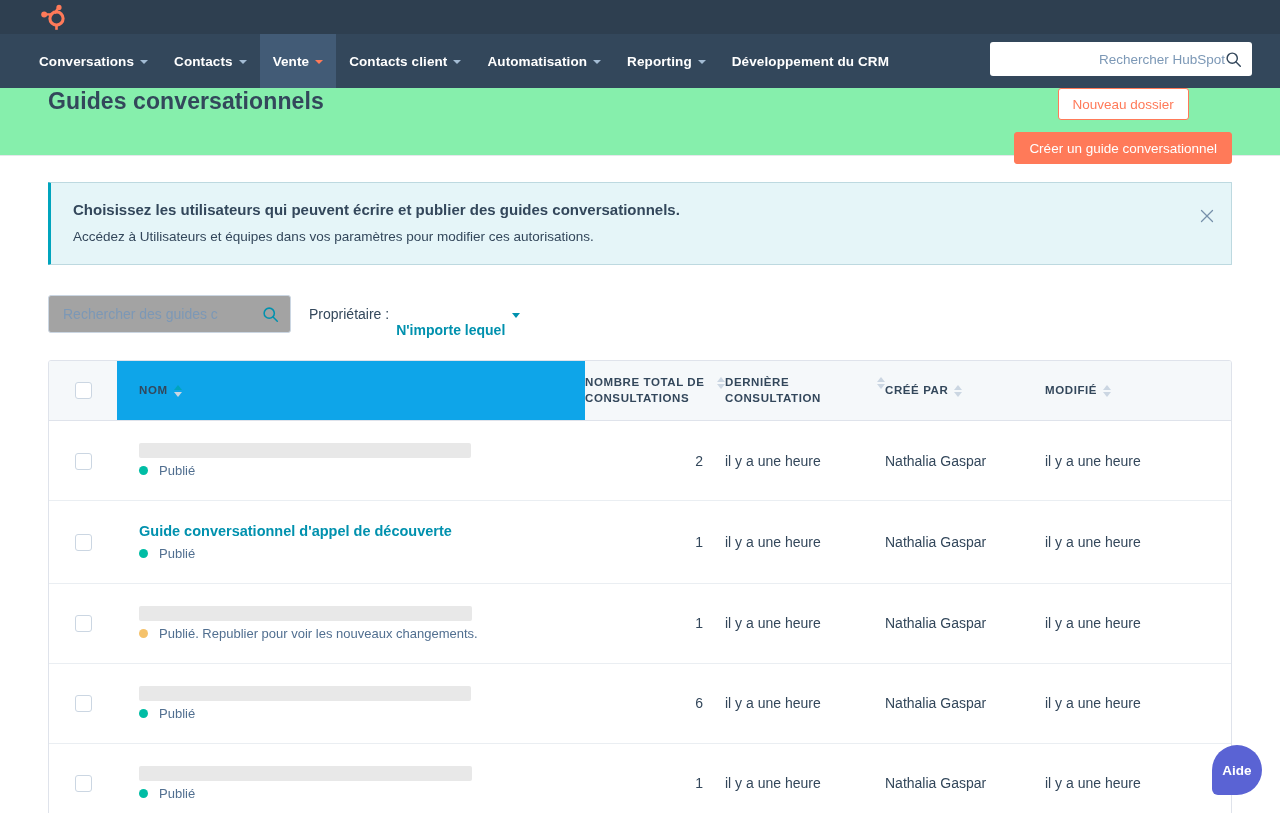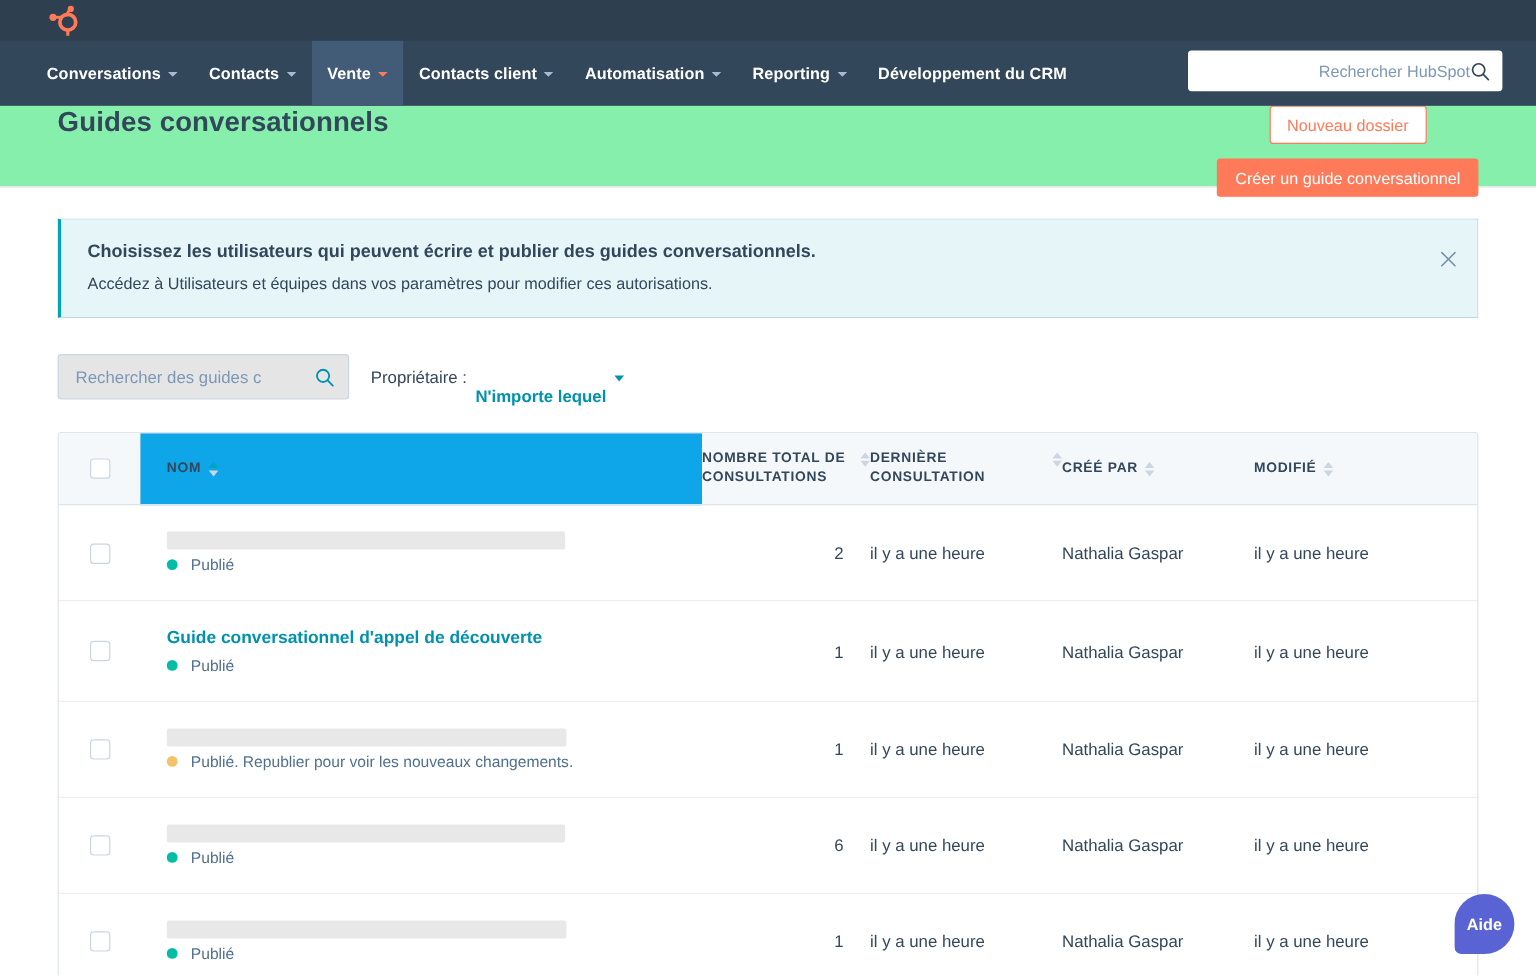--- a/index.html
+++ b/index.html
@@ -172,21 +172,21 @@
   
   .filterrow {
     display: flex;
     align-items: center;
     margin-top: 25px;
     gap: 18px;
   }
   .guide-search {
     width: 243px;
     height: 38px;
-    background: #e5e5e5;
+    background: #a3a3a3;
     border: 1px solid #cbd6e2;
     border-radius: 3px;
     display: flex;
     align-items: center;
     padding: 0 11px 0 14px;
   }
   .guide-search input {
     flex: 1;
     border: none;
     outline: none;

